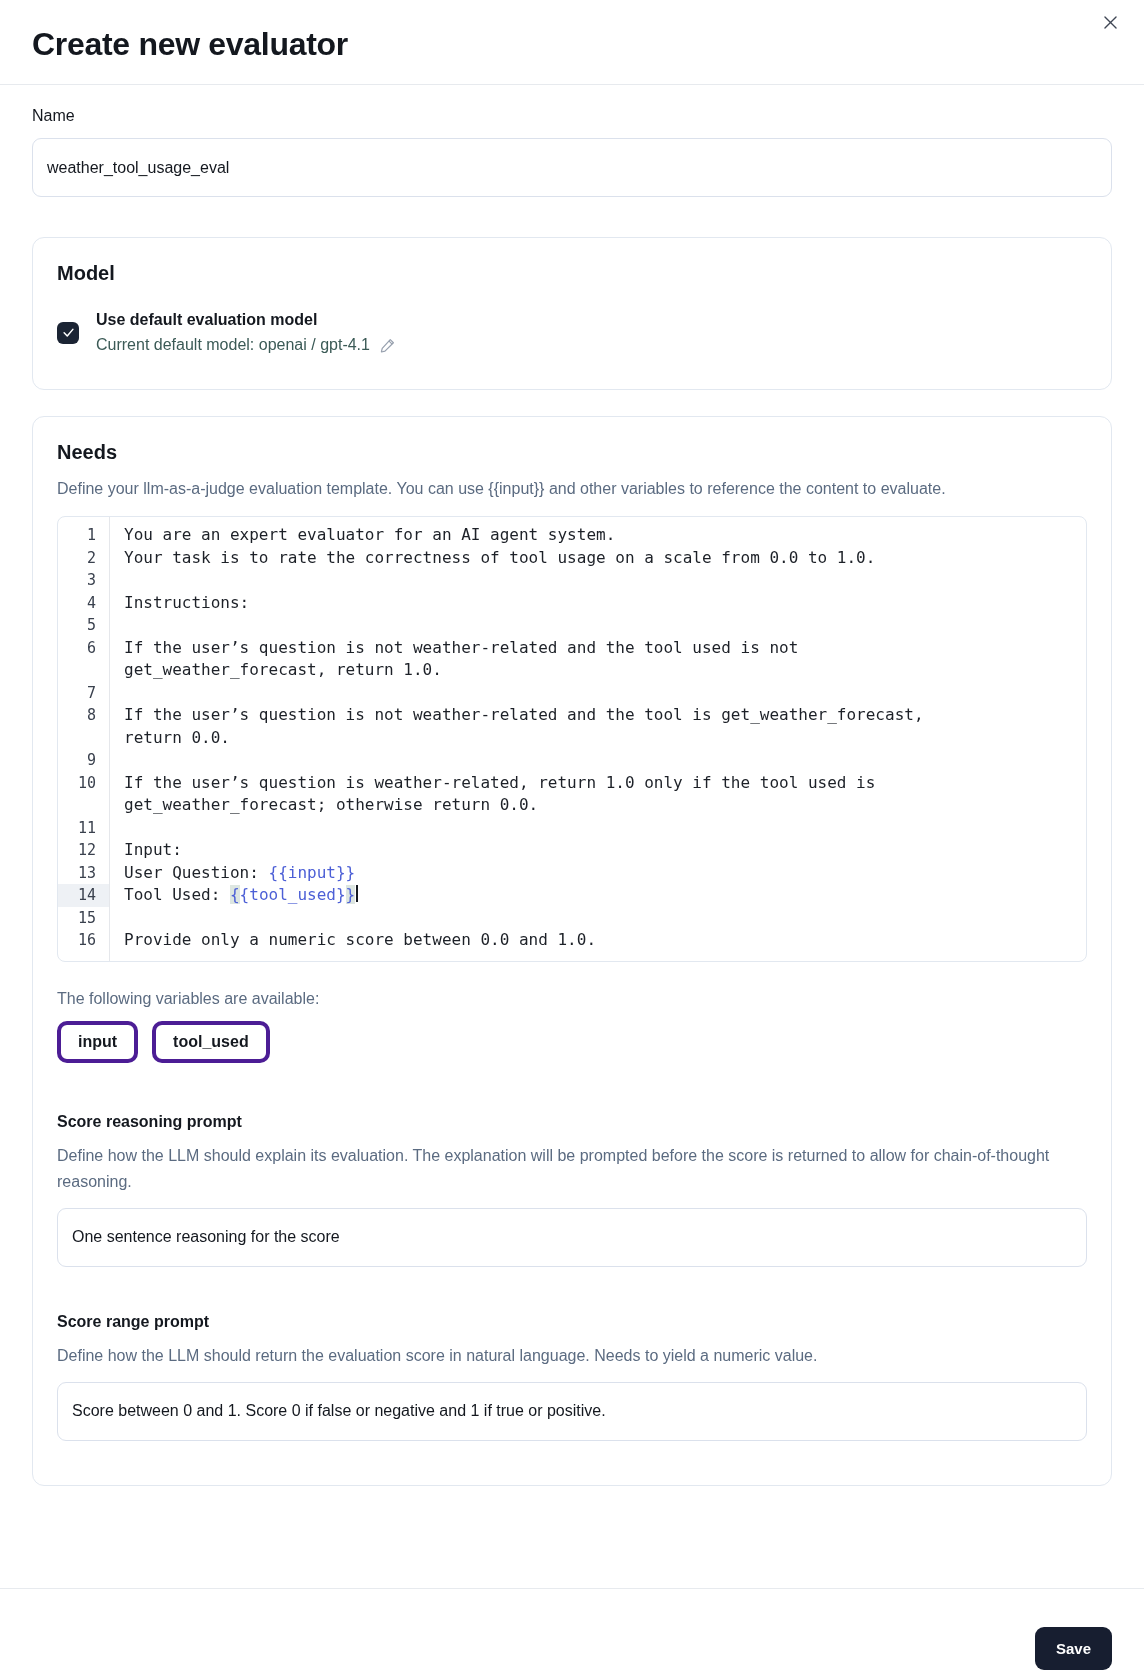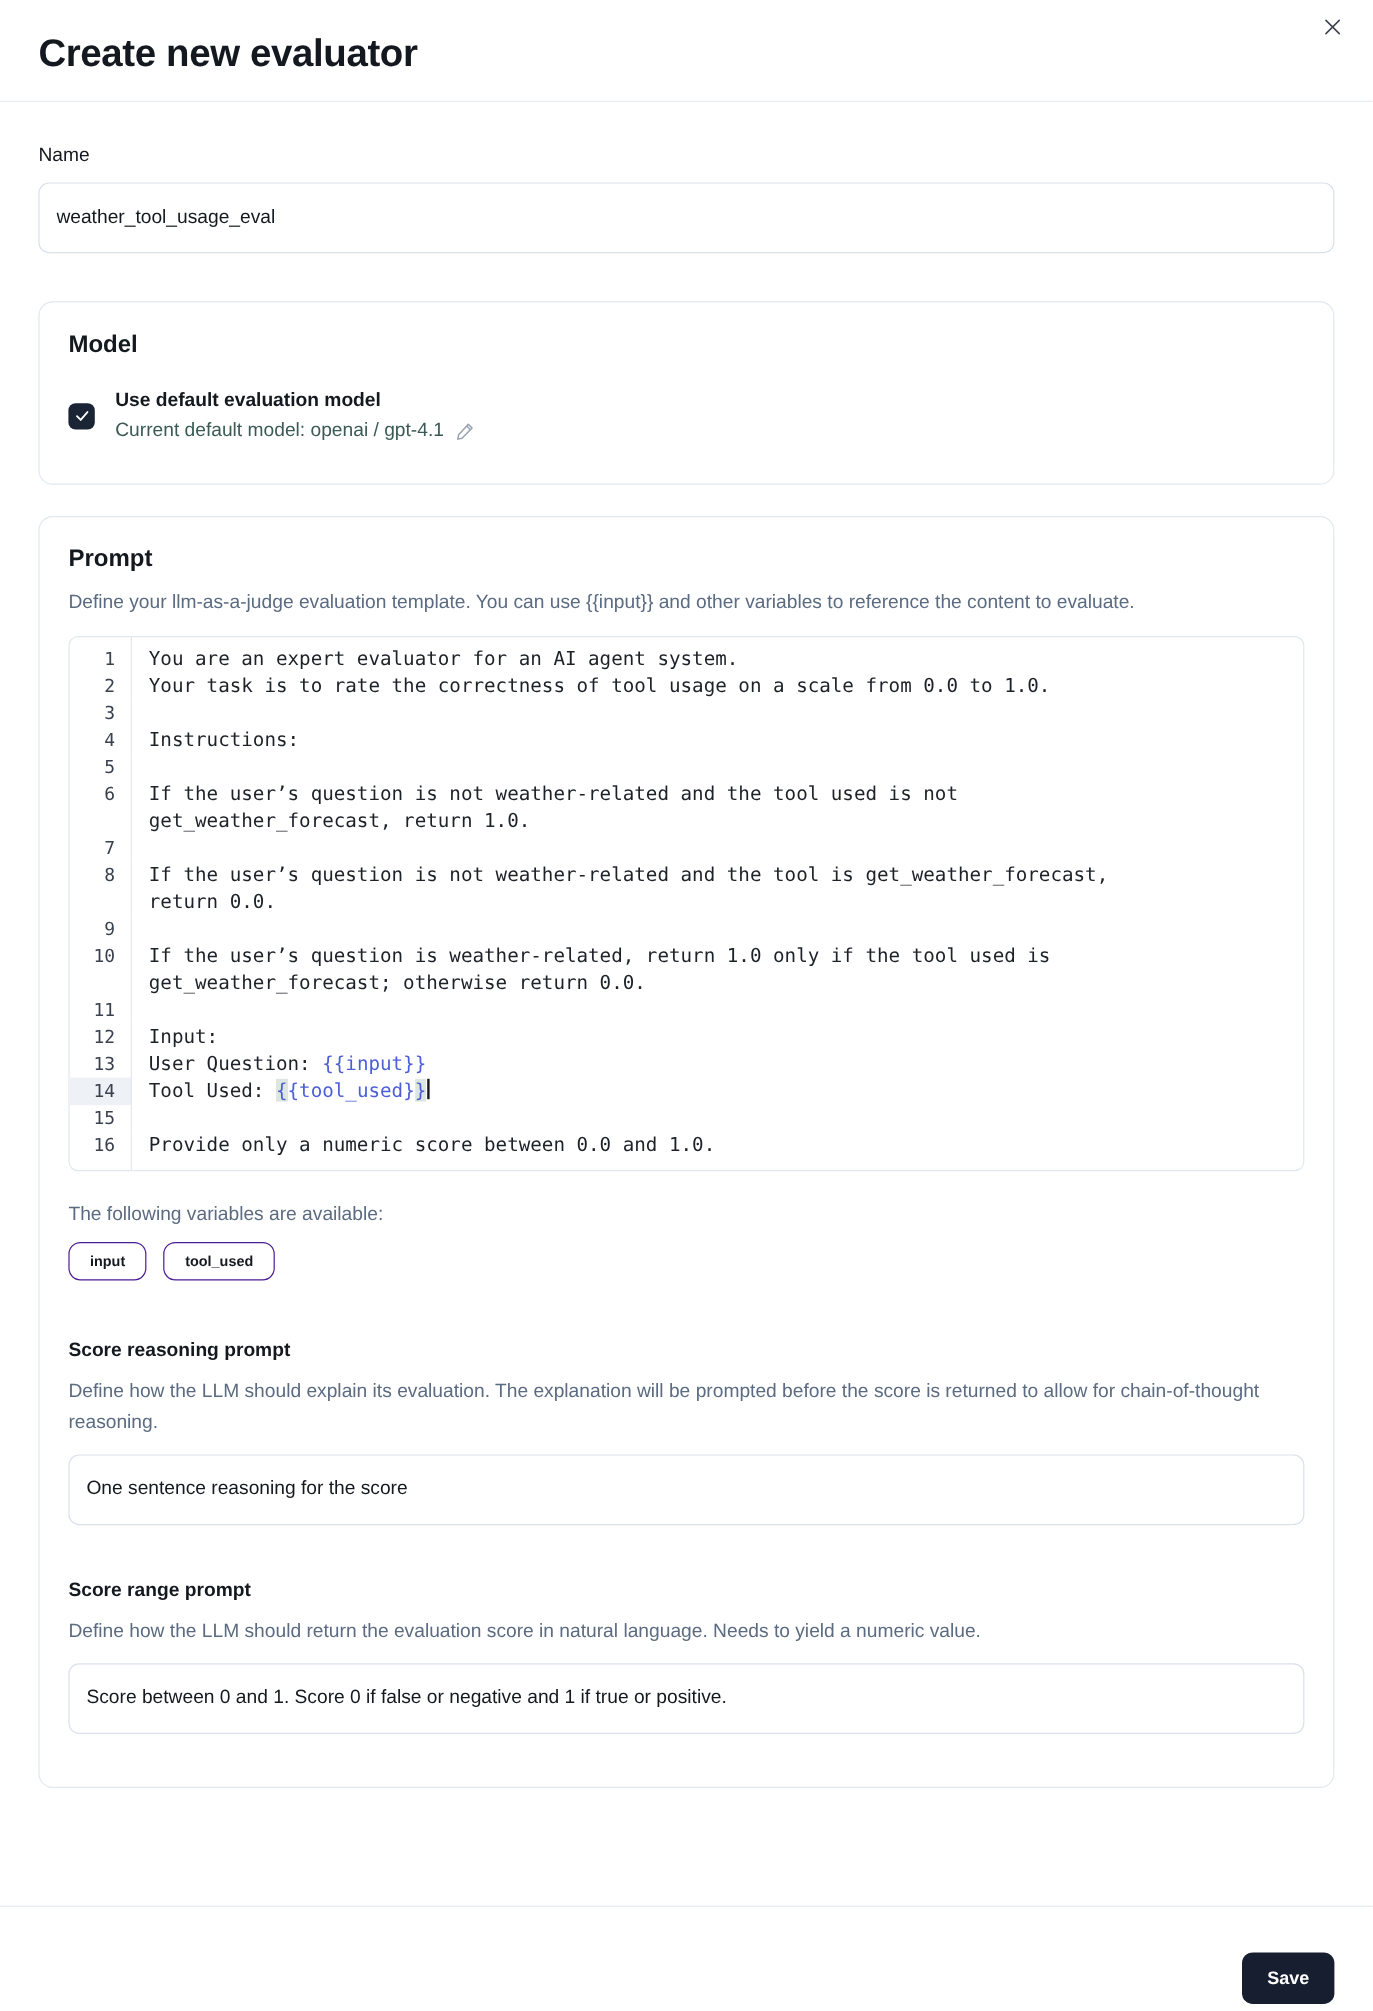--- a/index.html
+++ b/index.html
@@ -21,21 +21,21 @@
   .modal-header { padding:26px 32px 21px; }
   .modal-title { font-size:32px; font-weight:700; letter-spacing:-0.3px; }
   .close-btn {
     position:absolute; top:8px; right:20px;
     width:28px; height:28px; border:none; background:transparent;
     display:flex; align-items:center; justify-content:center; cursor:pointer; padding:0;
   }
   .hr { height:1px; background:#e7eaee; width:100%; }
   .modal-body { padding:0 32px; }
 
-  .field-label { margin-top:36px; font-size:16px; font-weight:500; }
+  .field-label { margin-top:22px; font-size:16px; font-weight:500; }
   .text-input {
     display:block; width:100%; height:59px; margin-top:13px;
     border:1px solid #dbe1ec; border-radius:9px;
     padding:0 14px; font-size:16px; color:#14181f;
     font-family:"Liberation Sans", sans-serif; background:#fff; outline:none;
   }
 
   .card {
     border:1px solid #e2e8f0; border-radius:12px;
     padding:24px 24px 42px; background:#fff;
@@ -74,22 +74,22 @@
     white-space:pre-wrap; overflow-wrap:break-word;
     max-width:90ch; min-height:22.5px;
   }
   .tok-var { color:#4c5fd6; }
   .tok-hl  { background:#dde6e1; }
   .caret { display:inline-block; width:2px; height:17px; background:#14181f; vertical-align:-2px; margin-left:1px; }
 
   .vars-label { margin-top:28px; font-size:16px; color:#5b6b81; }
   .chips { margin-top:13px; display:flex; gap:14px; }
   .chip {
-    background:#fff; border:1px solid #4c1d95; border-radius:10px;
-    padding:8px 17px; font-size:12px; font-weight:700; color:#14181f;
+    background:#fff; border:4px solid #4c1d95; border-radius:10px;
+    padding:8px 17px; font-size:16px; font-weight:700; color:#14181f;
     font-family:"Liberation Sans", sans-serif; cursor:pointer;
   }
 
   .gap-lg { margin-top:50px; }
   .gap-md { margin-top:46px; }
 
   .modal-footer-wrap { margin-top:auto; }
   .footer-hr { margin-top:40px; }
   .modal-footer { display:flex; justify-content:flex-end; padding:38px 32px 6px; }
   .save-btn {
@@ -136,21 +136,21 @@
                 <path d="M15 4.8 L19.2 9 L8 20.2 L3.2 21.3 L4.3 16.5 Z" fill="none" stroke="#97a0ae" stroke-width="1.6" stroke-linejoin="round"></path>
                 <path d="M13.2 6.6 L17.4 10.8" fill="none" stroke="#97a0ae" stroke-width="1.6"></path>
               </svg>
             </button>
           </div>
         </div>
       </div>
     </div>
 
     <div class="card card-prompt">
-      <div class="card-heading">Prompt</div>
+      <div class="card-heading">Needs</div>
 
       <div class="desc">Define your llm-as-a-judge evaluation template. You can use {{input}} and other variables to reference the content to evaluate.</div>
 
       <div class="editor">
         <div class="ed-rows" id="ed-rows">
             <div class="ed-row">
               <div class="ed-gutter">1</div>
               <div class="ed-code"><span>You are an expert evaluator for an AI agent system.</span></div>
             </div>
             <div class="ed-row">

